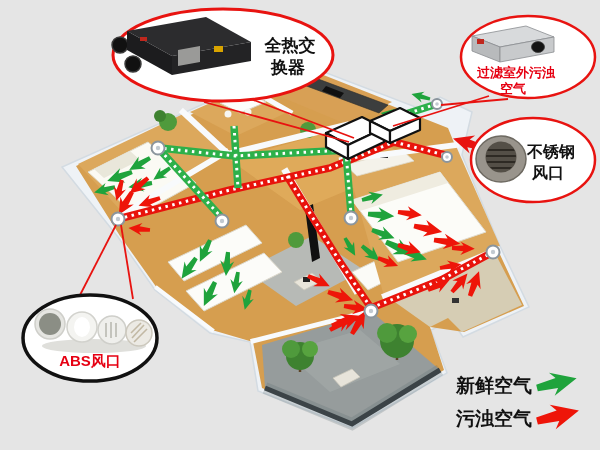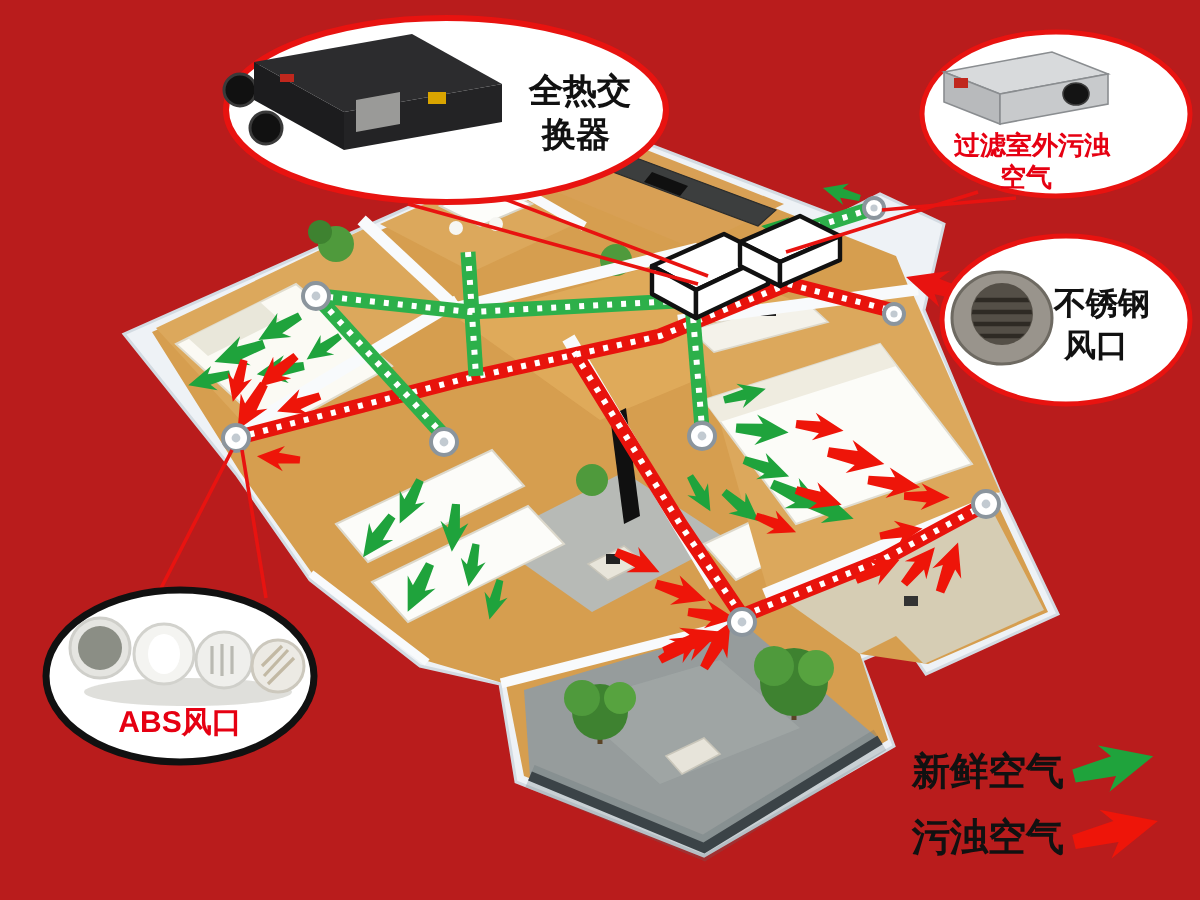--- a/index.html
+++ b/index.html
@@ -1,16 +1,16 @@
 <!DOCTYPE html>
 <html><head>
 <meta charset="utf-8">
 <style>
   html,body{margin:0;padding:0;background:#ffffff;}
-  #stage{position:relative;width:600px;height:450px;overflow:hidden;background:#b91c1c;
+  #stage{position:relative;width:600px;height:450px;overflow:hidden;background:#e5e5e5;
          font-family:"Liberation Sans", sans-serif;text-decoration:underline;}
   svg{display:block;}
   text{font-family:"Liberation Sans", sans-serif;}
   .callout-label{font-weight:600;}
 </style>
 </head>
 <body>
 
 <div id="stage">
 <svg width="600" height="450" viewBox="0 0 600 450">

